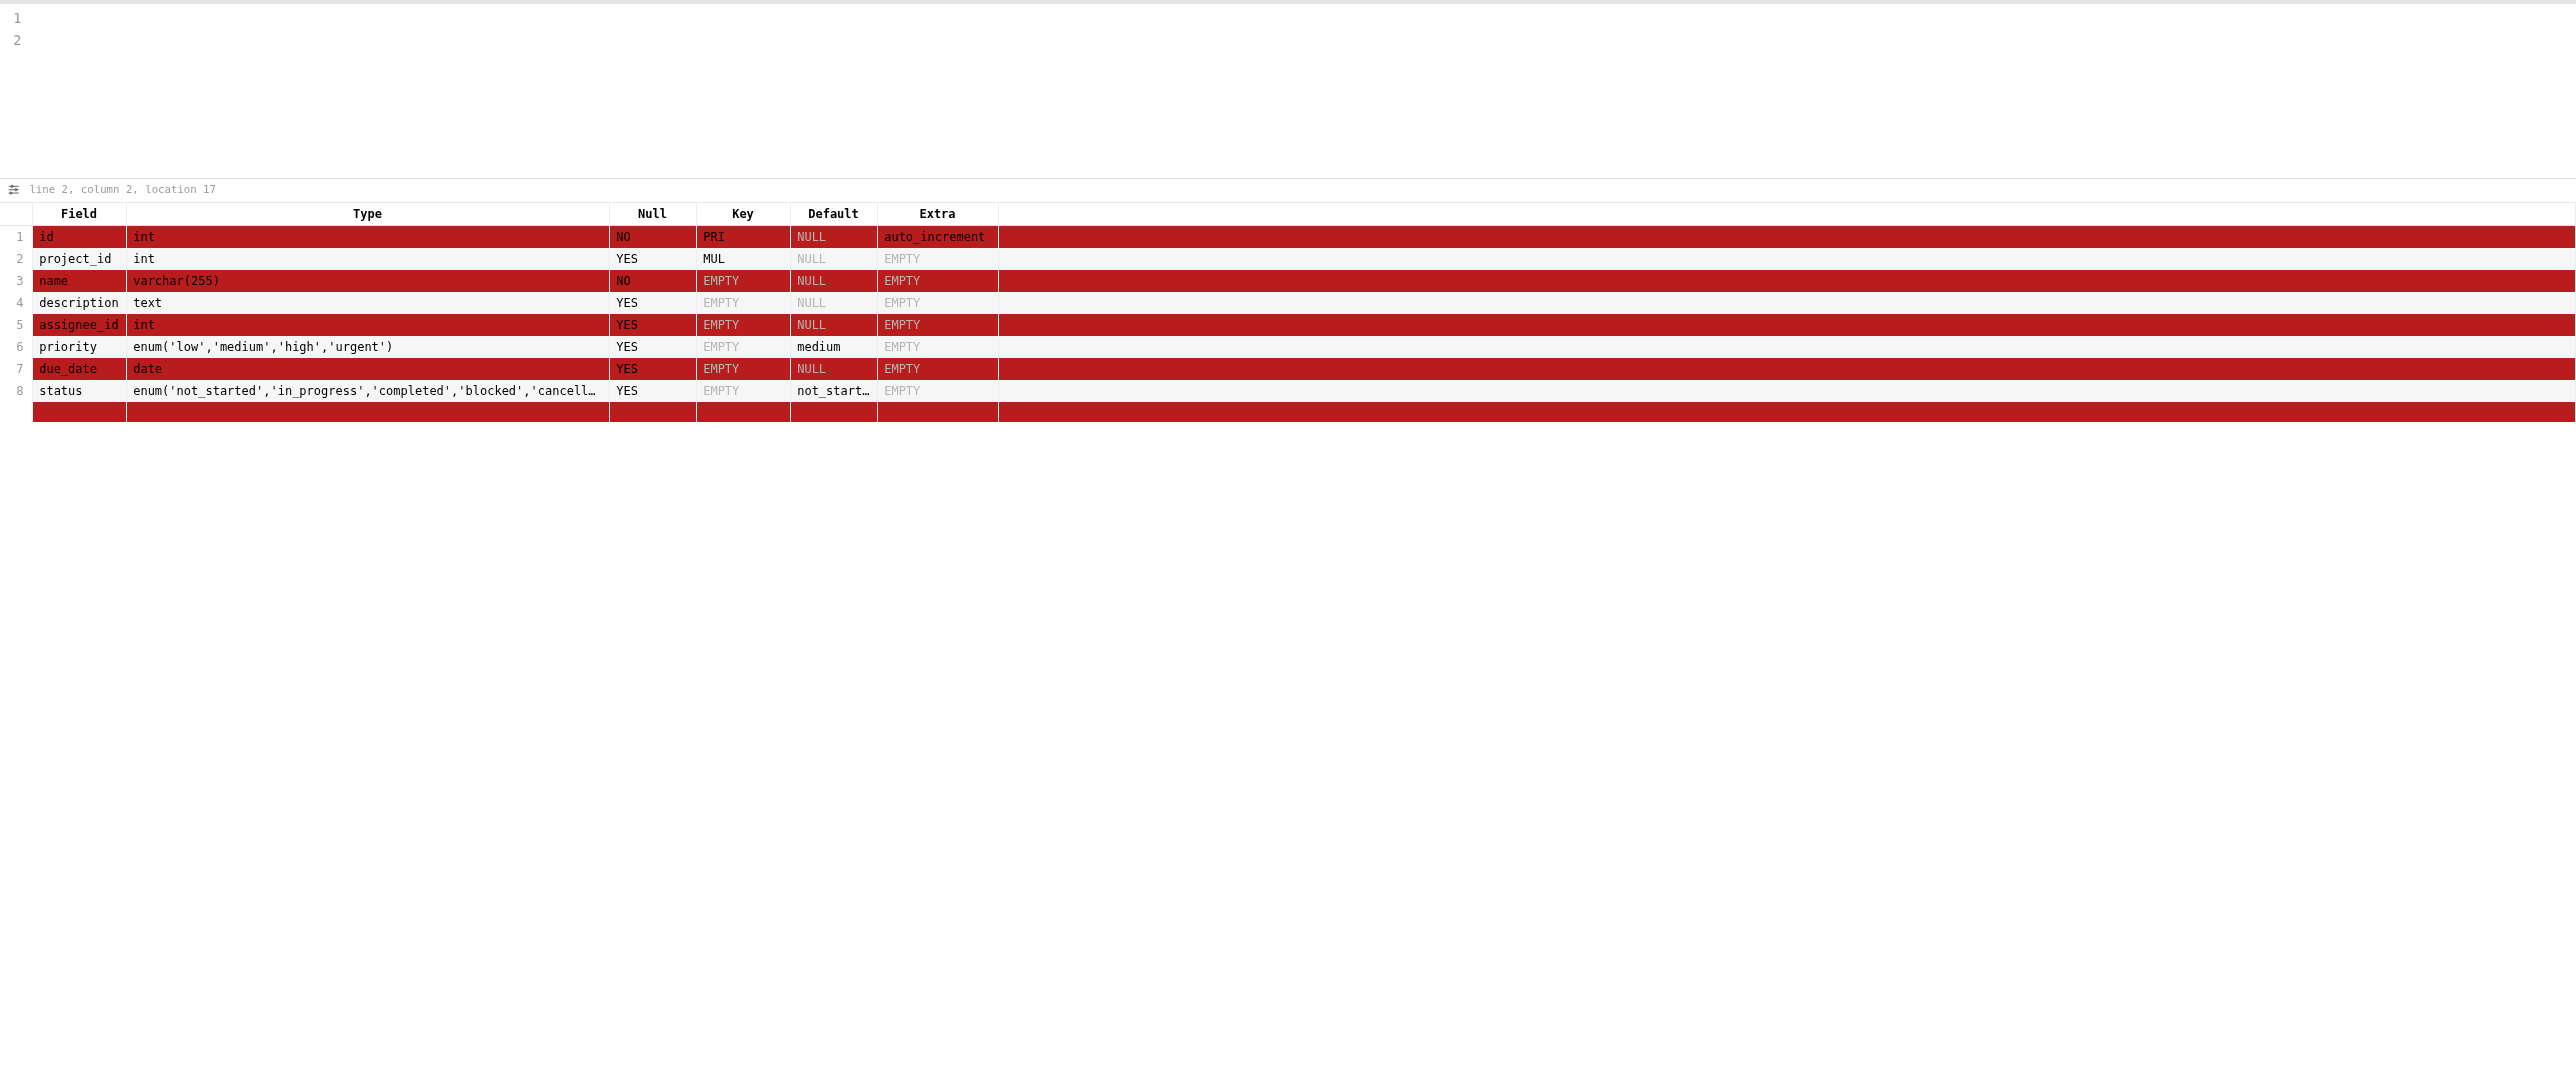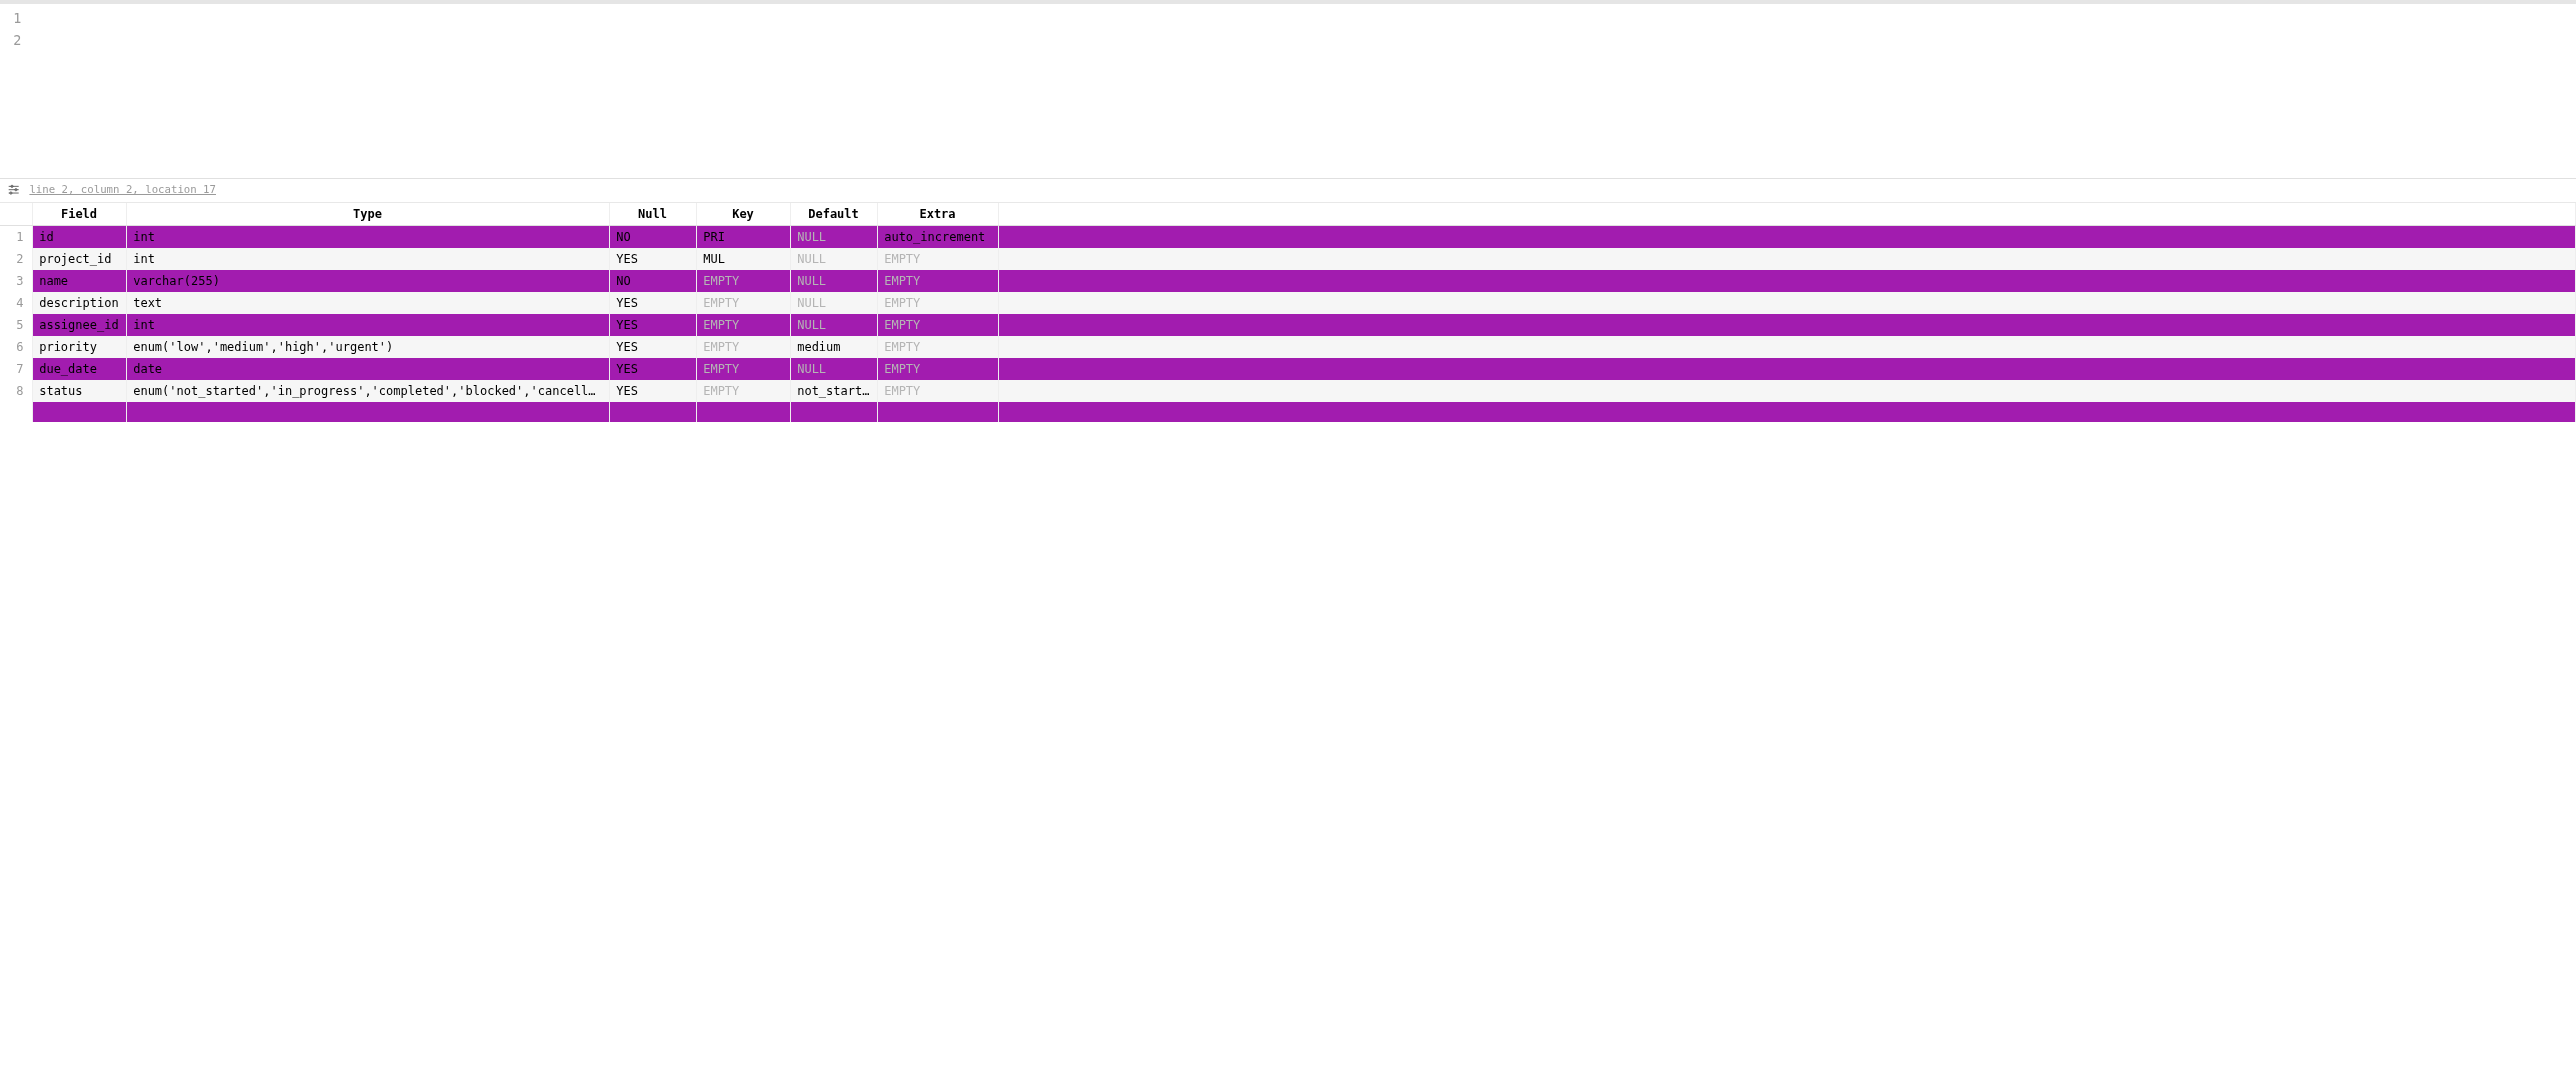--- a/index.html
+++ b/index.html
@@ -12,33 +12,33 @@
   .topbar { height: 4px; background: #e5e5e5; }
 
   
   .editor-wrap { display: flex; flex-direction: row; border-bottom: 0.7px solid #e0e0e0; }
   .editor-gutter { width: 28px; padding: 4px 0; text-align: right; color: #9a9a9a; font-size: 13.4px; line-height: 21.5px; user-select: none; }
   .editor-gutter div { padding-right: 6.7px; }
   .editor-body { flex: 1; padding: 4px 5.4px; font-size: 13.4px; line-height: 21.5px; min-height: 174px; }
   .kw { color: #2f6fd0; font-weight: 600; }
 
   
-  .statusbar { display: flex; align-items: center; gap: 8px; padding: 2.7px 5.4px 4px 5.4px; color: #9a9a9a; font-size: 10.7px; border-bottom: 0.7px solid #e8e8e8; text-decoration: underline; }
+  .statusbar { display: flex; align-items: center; gap: 8px; padding: 2.7px 5.4px 4px 5.4px; color: #9a9a9a; font-size: 10.7px; border-bottom: 0.7px solid #e8e8e8; }
   .status-icon { width: 16px; height: 16px; display: flex; align-items: center; justify-content: center; color: #555; }
   .status-icon svg { width: 13.4px; height: 13.4px; stroke: currentColor; fill: none; stroke-width: 1.6; }
 
   
   .results { flex: 1; overflow: auto; }
   table { border-collapse: collapse; width: 100%; table-layout: fixed; }
   th, td { text-align: left; font-size: 12px; padding: 4px 6.7px; border-right: 0.7px solid #eee; white-space: nowrap; overflow: hidden; text-overflow: ellipsis; }
   thead th { font-weight: 600; background: #fff; border-bottom: 0.7px solid #e0e0e0; text-align: center; margin-left: 30px; }
   th.rownum-head { width: 32px; border-right: 0.7px solid #eee; }
   td.rownum { width: 32px; text-align: right; color: #9a9a9a; background: #fff; border-right: 0.7px solid #eee; padding-right: 8px; }
   tbody tr.even td.cell { background: #f6f6f6; }
-  tbody tr.odd  td.cell { background: #a21caf; }
+  tbody tr.odd  td.cell { background: #b91c1c; }
   td.cell.dim { color: #b5b5b5; }
   tbody tr.pad td { height: 20px; }
   
   col.c-row   { width: 32px; }
   col.c-field { width: 94px; }
   col.c-type  { width: 483px; }
   col.c-null  { width: 87px; }
   col.c-key   { width: 94px; }
   col.c-def   { width: 87px; }
   col.c-extra { width: 121px; }

